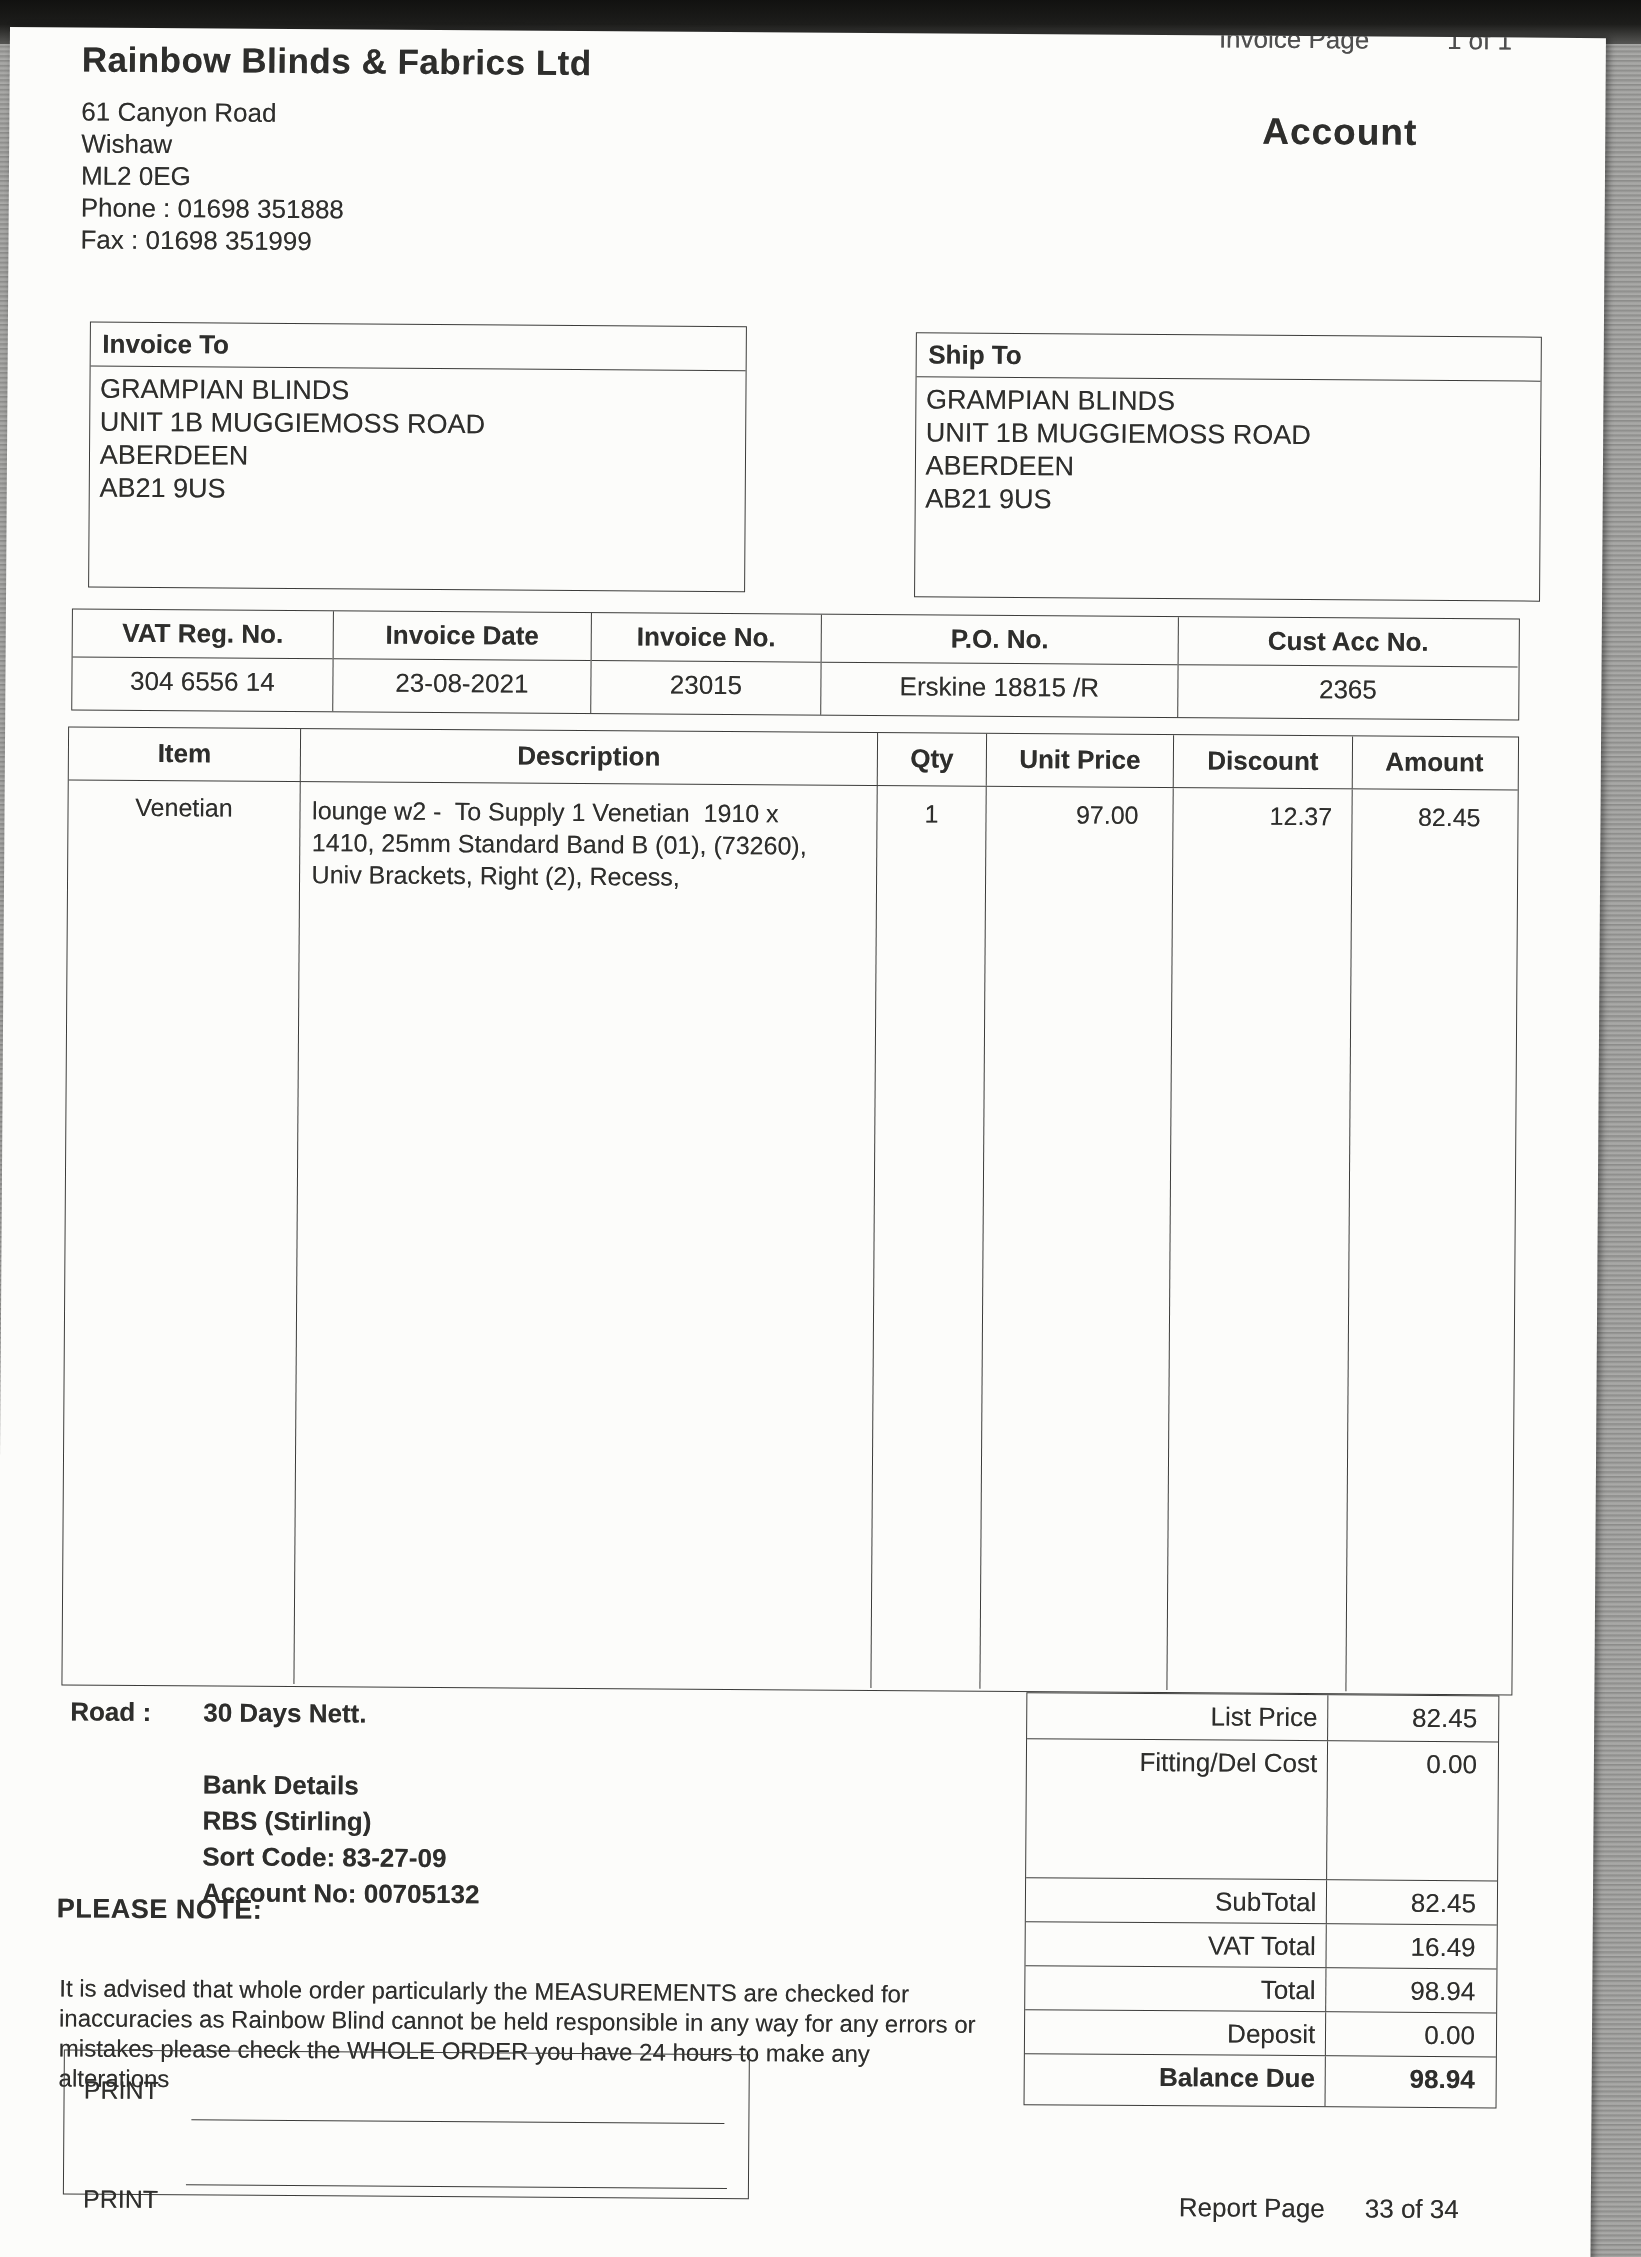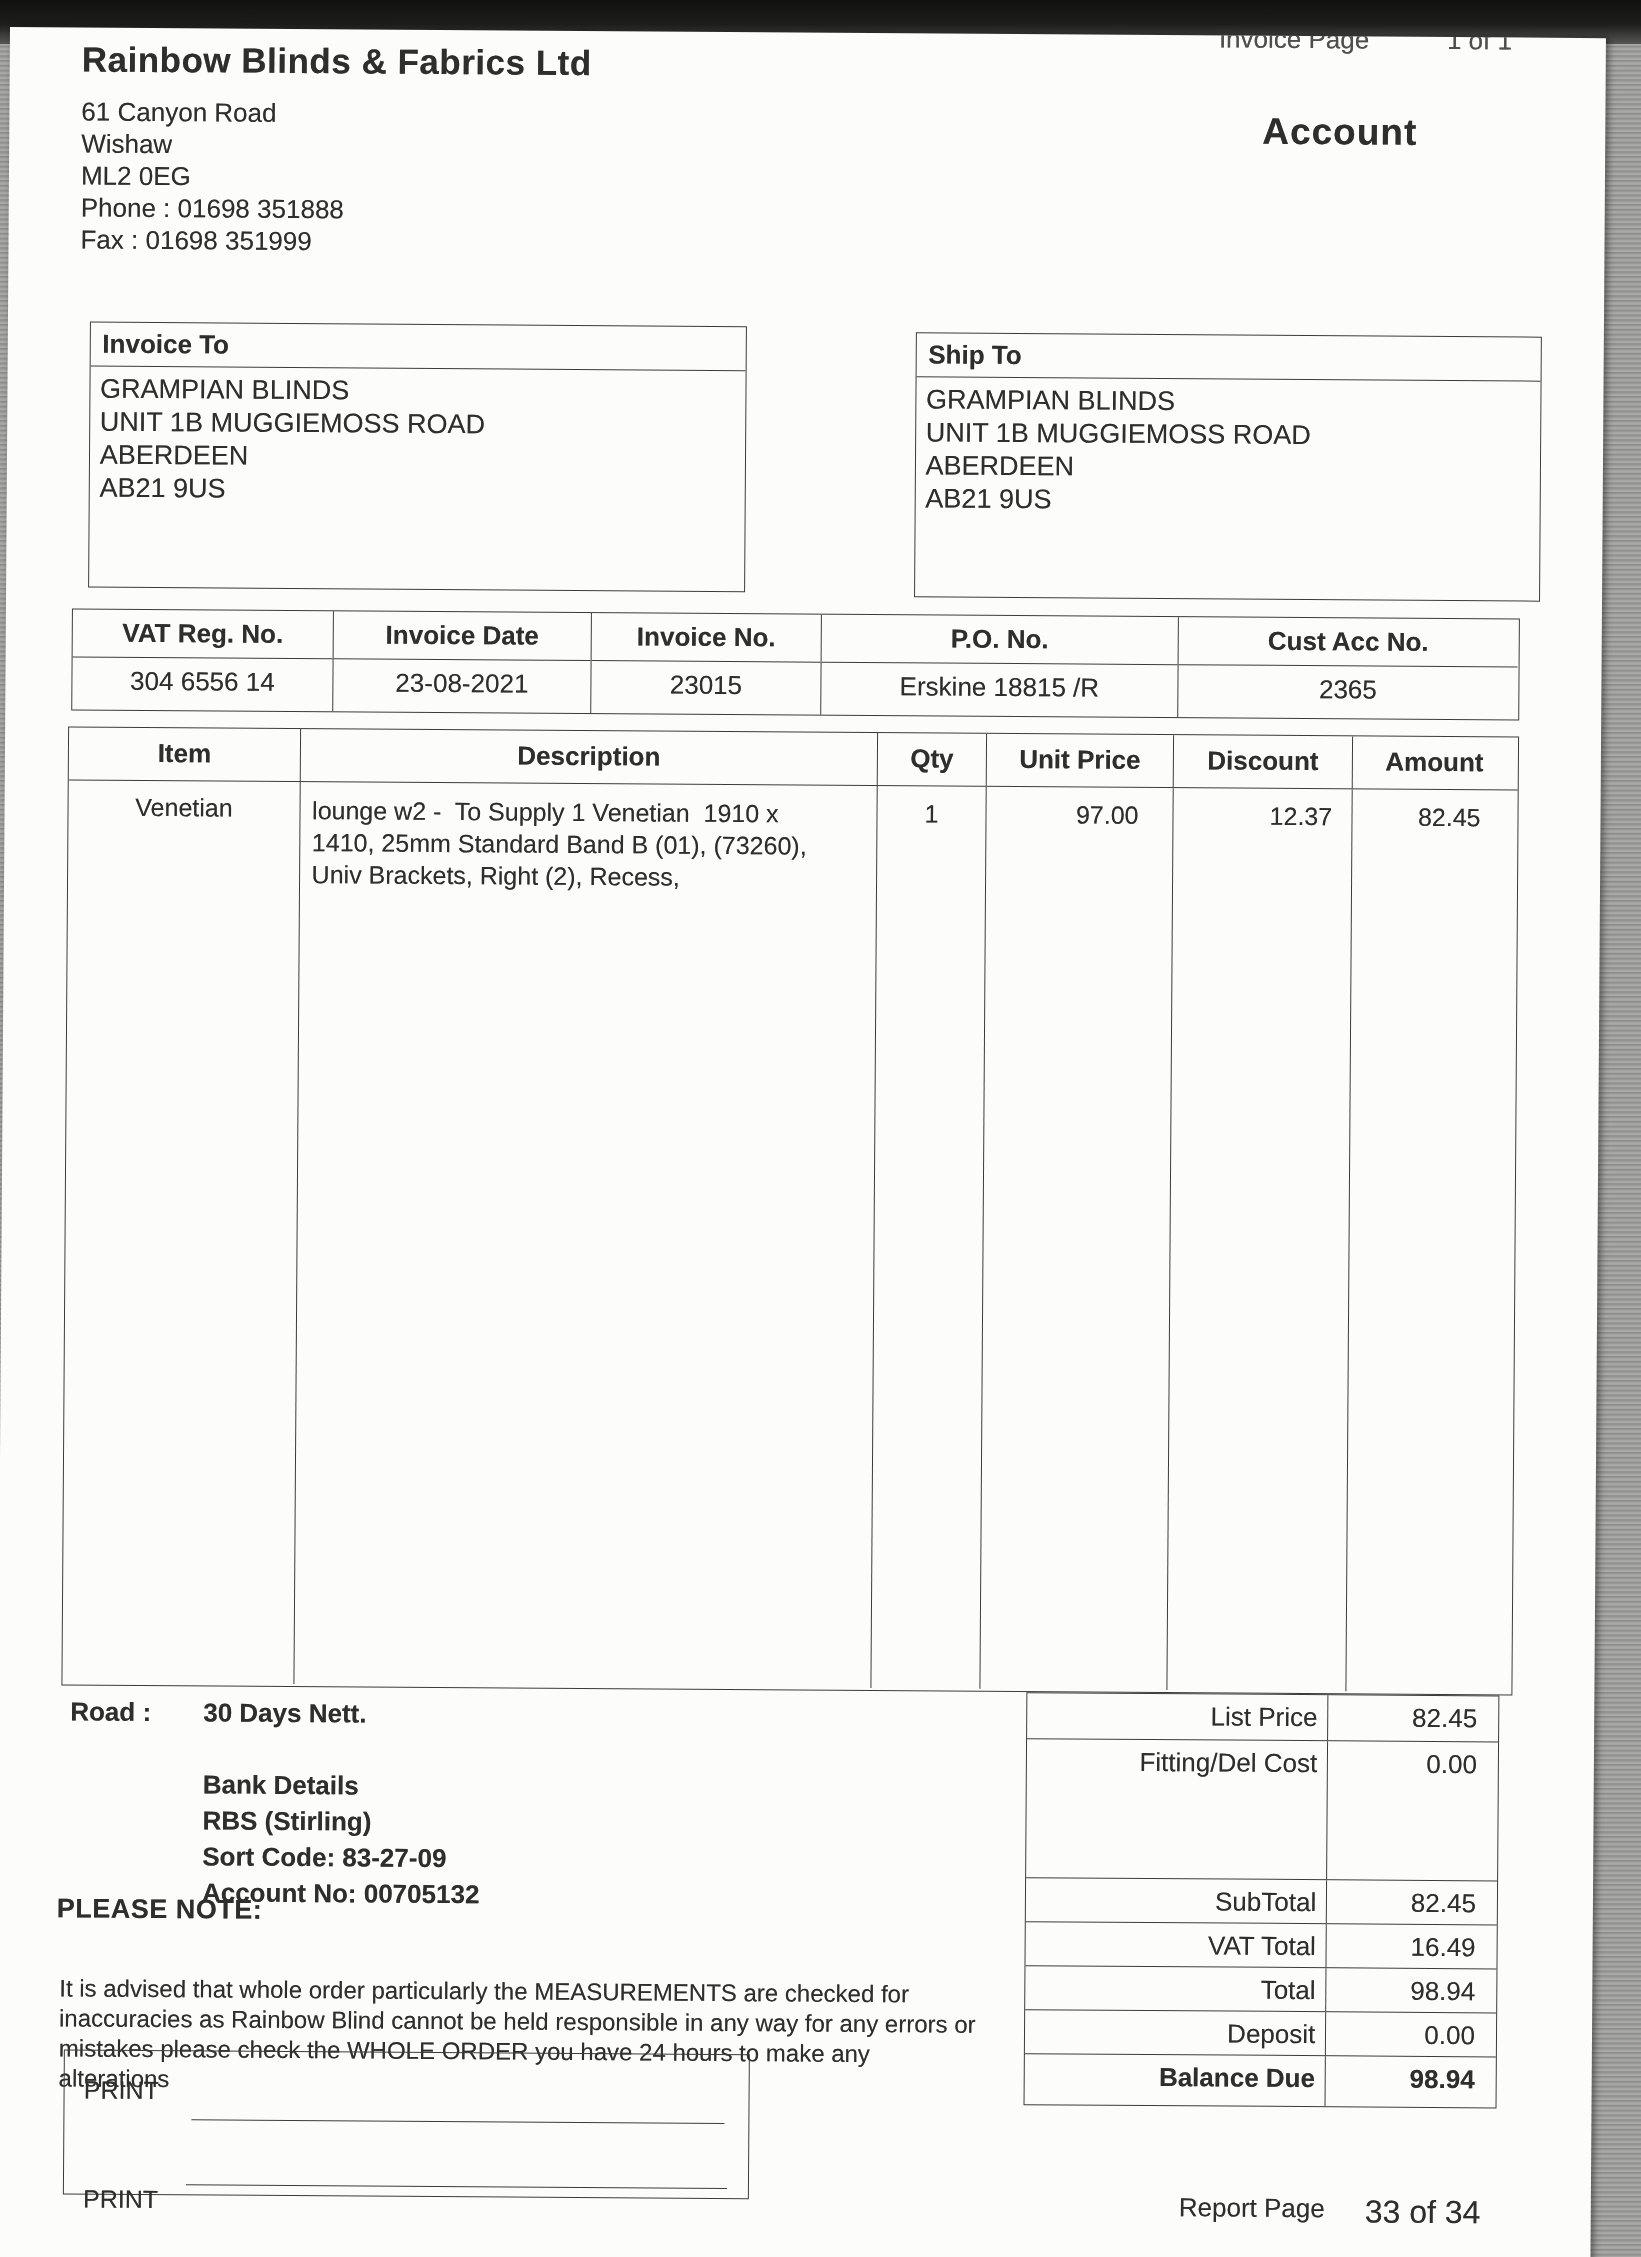--- a/index.html
+++ b/index.html
@@ -86,21 +86,21 @@
   .t-row { display: flex; border-bottom: 1.9px solid #3c3c3a; }
   .t-row:last-child { border-bottom: none; }
   .t-label { width: 301px; border-right: 1.9px solid #3c3c3a; text-align: right; padding: 6.8px 9.7px 0 0; font-size: 26px; }
   .t-value { flex: 1; text-align: right; padding: 6.8px 21px 0 0; font-size: 26px; }
   .tr0 { height: 46px; } .tr1 { height: 139px; } .tr2 { height: 44px; } .tr3 { height: 44px; }
   .tr4 { height: 44px; } .tr5 { height: 44px; } .tr6 { height: 50px; }
   .tr6 .t-label, .tr6 .t-value { font-weight: bold; }
 
   
   .report-label { left: 1184px; top: 2157px; font-size: 26px; }
-  .report-value { left: 1370px; top: 2157px; font-size: 32px; }
+  .report-value { left: 1370px; top: 2157px; font-size: 26px; }
 </style>
 </head>
 <body>
 
 <div class="top-band"></div>
 
 <div class="sheet">
 
   <div class="abs page-hdr-label faded">Invoice Page</div>
   <div class="abs page-hdr-value faded">1 of 1</div>

